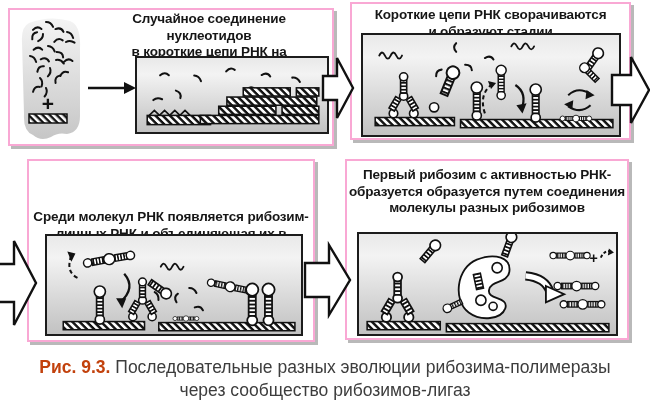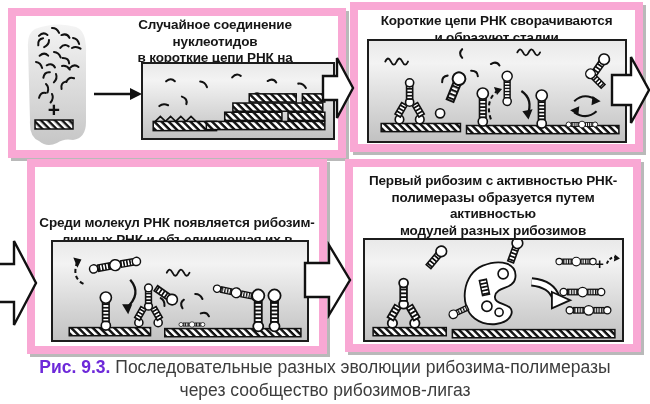--- a/index.html
+++ b/index.html
@@ -1,37 +1,37 @@
 <!DOCTYPE html>
 <html><head>
 <meta charset="utf-8">
 <style>
   html,body{margin:0;padding:0;background:#ffffff;}
   .stage{position:relative;width:650px;height:404px;background:#fff;overflow:hidden;
          font-family:"Liberation Sans",sans-serif;}
-  .panel{position:absolute;background:#fff;border:8px solid #f9a8d4;
+  .panel{position:absolute;background:#fff;border:2px solid #f9a8d4;
          box-shadow:3px 3px 0 #b9b9b9;z-index:1;}
   .p1{left:8px;top:8px;width:322px;height:134px;}
   .p2{left:350px;top:2px;width:277px;height:134px;}
   .p3{left:27px;top:159px;width:284px;height:179px;}
   .p4{left:345px;top:159px;width:280px;height:177px;}
   .ptitle{position:absolute;left:0;right:0;text-align:center;
           font-size:13.5px;line-height:16.5px;font-weight:700;color:#161616;letter-spacing:-0.15px;}
   .p1 .ptitle{left:78px;right:2px;top:1px;}
   .p2 .ptitle{top:3px;}
   .p3 .ptitle{top:4px;margin-top:44px;}
   .p4 .ptitle{top:6px;}
   .inner{position:absolute;border:2px solid #1c1c1c;
          background:linear-gradient(180deg,#e9e9e9 0%,#f3f3f3 22%,#d4d4d4 70%,#c2c2c2 100%);}
   .inner svg{display:block;width:100%;height:100%;}
   .scene{position:absolute;left:0;top:0;}
   .overlay{position:absolute;left:0;top:0;z-index:9;pointer-events:none;}
   .cap{position:absolute;left:0;right:0;top:356px;text-align:center;
        font-size:17.5px;line-height:23px;color:#3d3d3d;}
-  .cap b{color:#6d28d9;font-weight:700;}
+  .cap b{color:#c2410c;font-weight:700;}
 </style>
 </head>
 <body>
 
 <div class="stage">
 
   <svg width="0" height="0" style="position:absolute">
     <defs>
       <pattern id="hatch" patternUnits="userSpaceOnUse" width="5" height="5" patternTransform="rotate(45)">
         <rect width="5" height="5" fill="#fdfdfd"></rect>
@@ -222,22 +222,22 @@
         <use href="#hp" transform="translate(202 84) scale(1.1)"></use>
         <use href="#hp" transform="translate(218 84) scale(1.1)"></use>
         <use href="#chain" transform="translate(124 80) scale(0.45)"></use>
       </svg>
     </div>
   </section>
 
   <section class="panel p4">
     <div class="ptitle">
       <div>Первый рибозим с активностью РНК-</div>
-      <div>полимеразы образуется путем активностью</div>
-      <div>модулей разных рибозимов</div>
+      <div>образуется образуется путем соединения</div>
+      <div>молекулы разных рибозимов</div>
     </div>
     <div class="inner" style="left:10px;top:71px;width:257px;height:100px;">
       <svg viewBox="0 0 253 96">
         <rect x="8" y="85" width="72" height="8" fill="url(#hatch)" stroke="#111" stroke-width="1.5"></rect>
         <rect x="86" y="87" width="160" height="8" fill="url(#hatch)" stroke="#111" stroke-width="1.5"></rect>
         <use href="#lp" transform="translate(60 28) rotate(40)"></use>
         <use href="#ym" transform="translate(38 84) scale(1.1)"></use>
         <path fill="#fff" stroke="#111" stroke-width="1.8" d="M108 76 C92 64 96 32 116 24 C134 17 150 22 148 36 C146 48 130 44 128 54 C126 64 148 60 144 72 C140 83 120 85 108 76 Z"></path>
         <rect x="114" y="38" width="7" height="15" fill="url(#rg)" stroke="#111" stroke-width="1.5" transform="rotate(-12 117 45)"></rect>
         <circle cx="120" cy="64" r="5" fill="#fff" stroke="#111" stroke-width="1.6"></circle>

